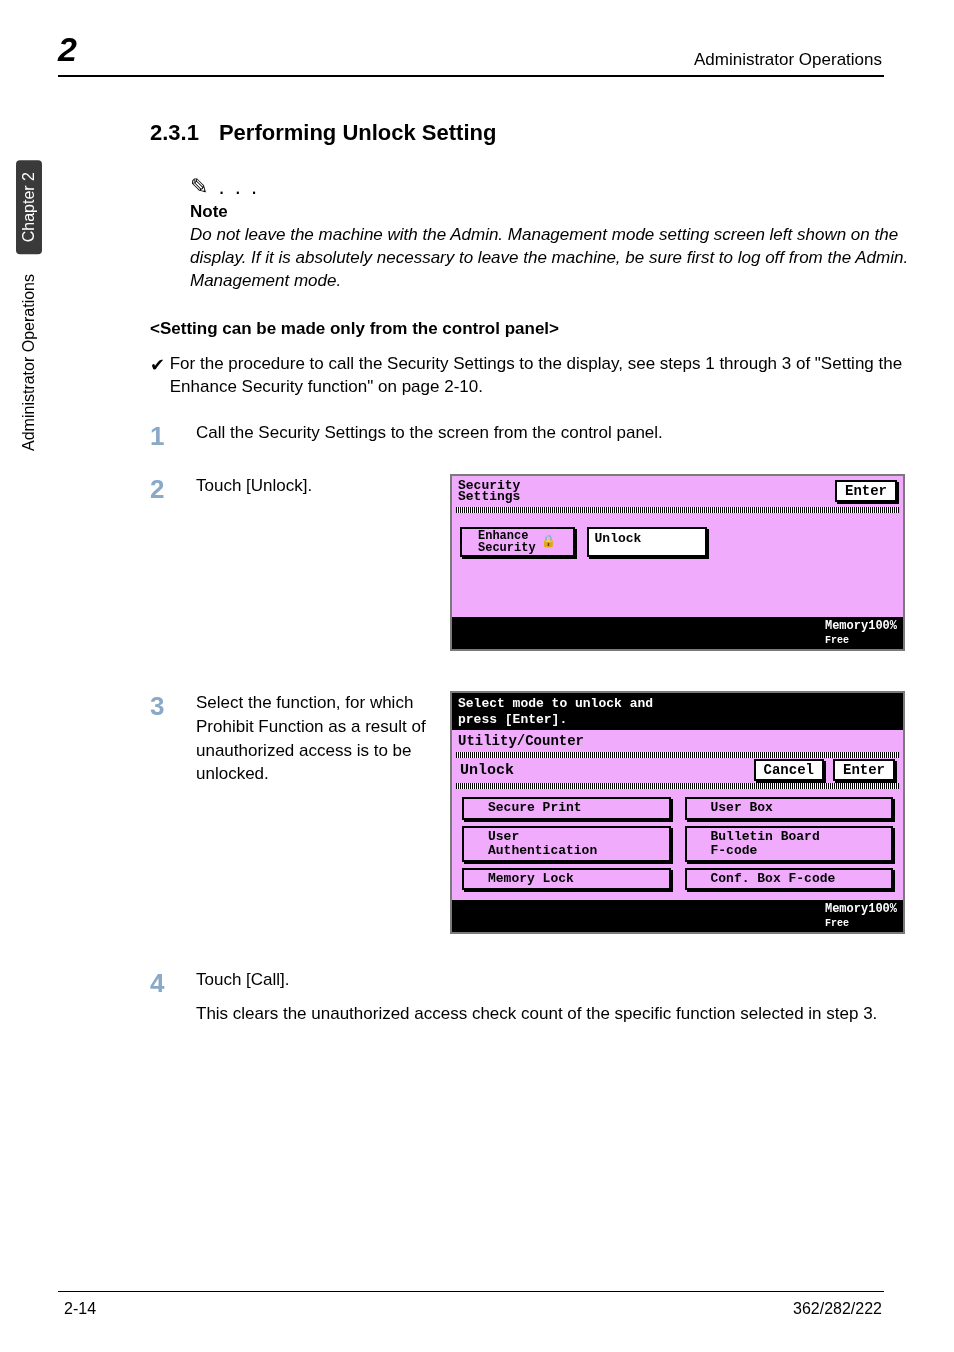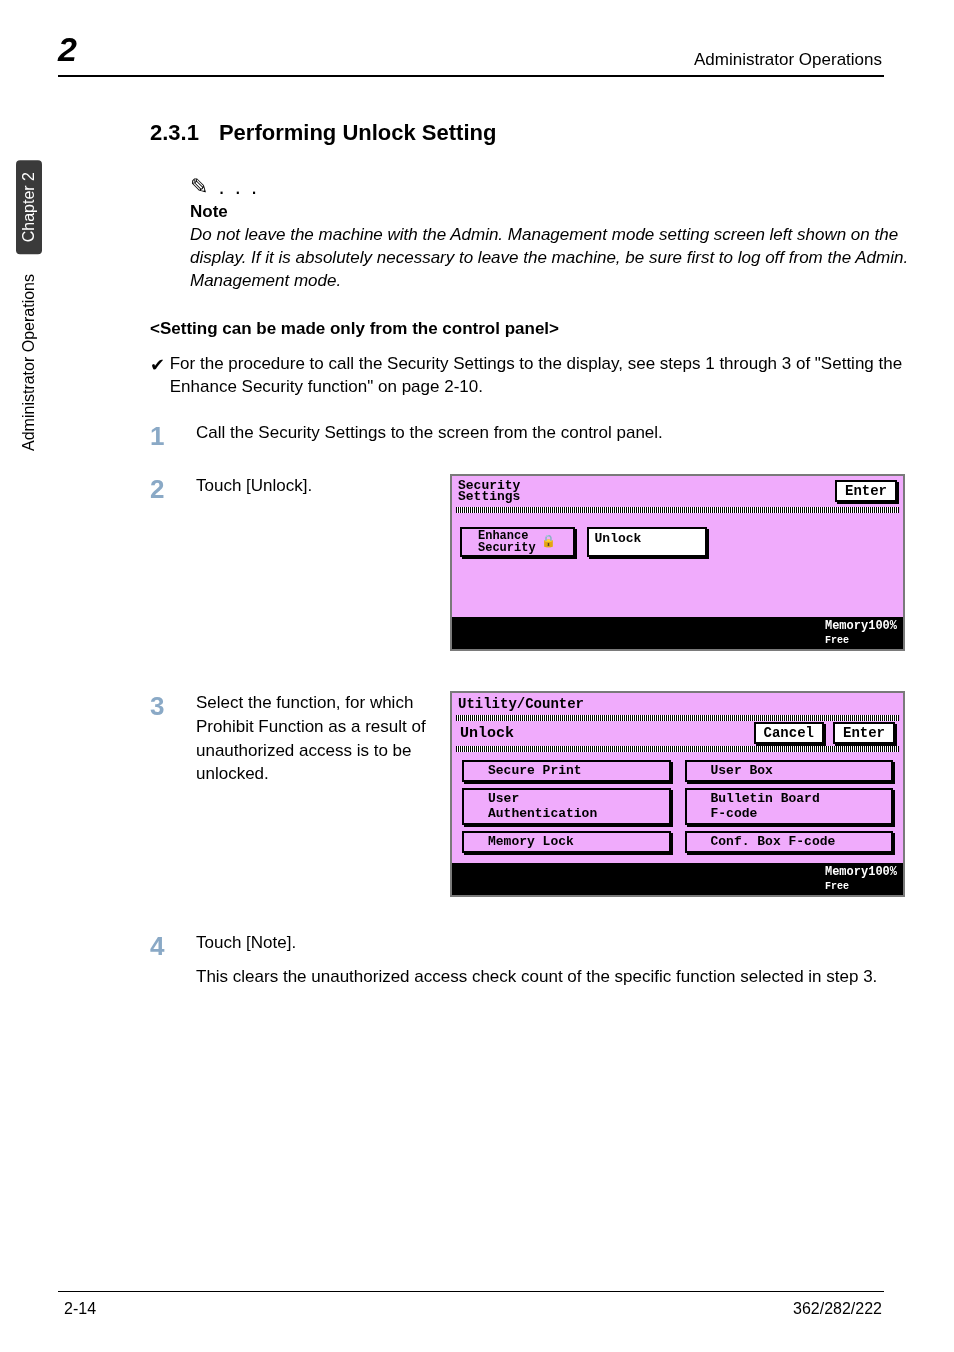--- a/index.html
+++ b/index.html
@@ -118,20 +118,24 @@
 
     <div class="row2" style="margin-top:40px">
       <div class="left">
         <div class="step" style="margin-top:0">
           <div class="step-num">3</div>
           <div class="step-body">Select the function, for which Prohibit Function as a result of unauthorized access is to be unlocked.</div>
         </div>
       </div>
       <div class="right">
         <div class="lcd lcd2">
+          <div class="black-top">
+            <span>Select mode to unlock and</span><br>
+            <span>press [Enter].</span>
+          </div>
           <div class="util">Utility/Counter</div>
           <div class="hash"></div>
           <div class="bar">
             <span style="font-weight:bold">Unlock</span>
             <span>
               <span class="btn">Cancel</span>
               <span class="btn">Enter</span>
             </span>
           </div>
           <div class="hash"></div>
@@ -155,21 +159,21 @@
               <span style="font-size:10px">Free</span>
             </span>
           </div>
         </div>
       </div>
     </div>
 
     <div class="step" style="margin-top:34px">
       <div class="step-num">4</div>
       <div class="step-body">
-        <div>Touch [Note].</div>
+        <div>Touch [Call].</div>
         <div style="margin-top:10px">This clears the unauthorized access check count of the specific function selected in step 3.</div>
       </div>
     </div>
 
   </div>
 
   <div class="footer-line"></div>
   <div class="footer-left">2-14</div>
   <div class="footer-right">362/282/222</div>
 </div>

